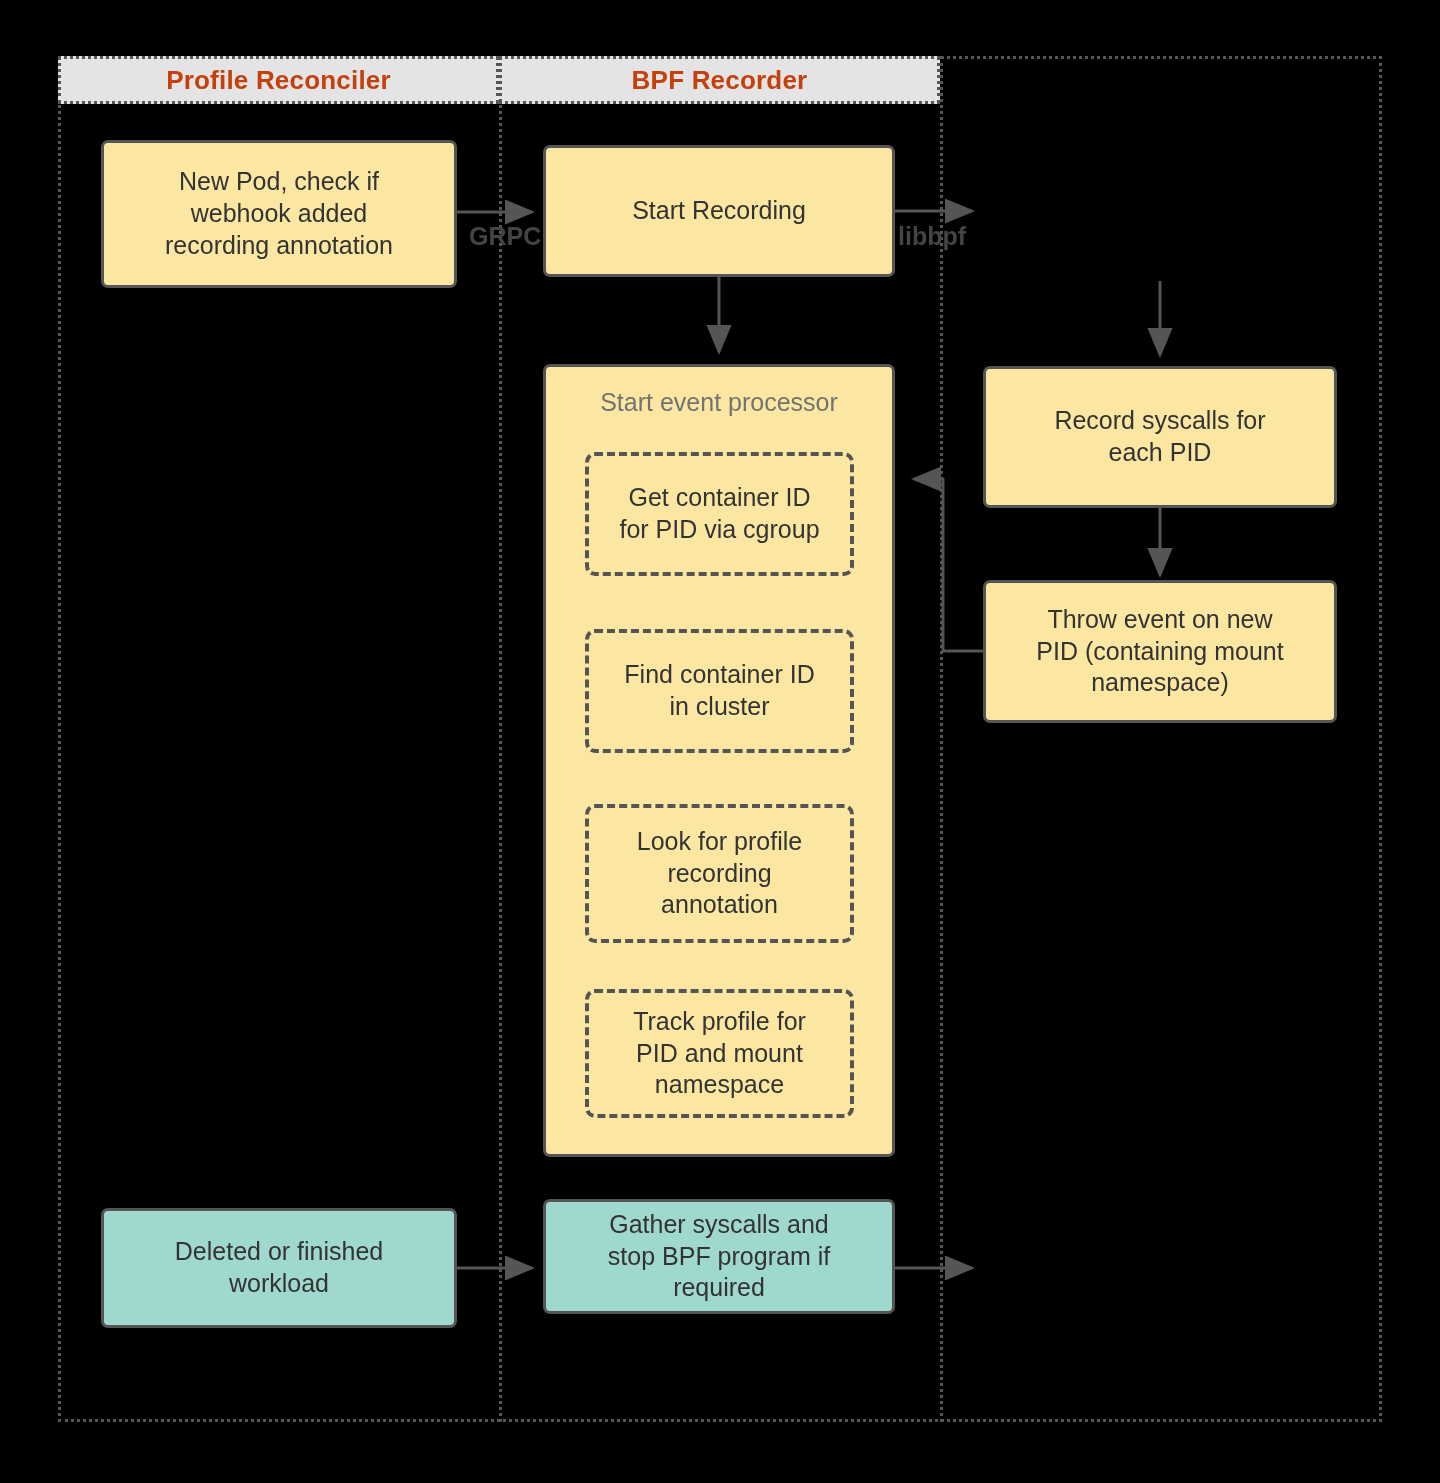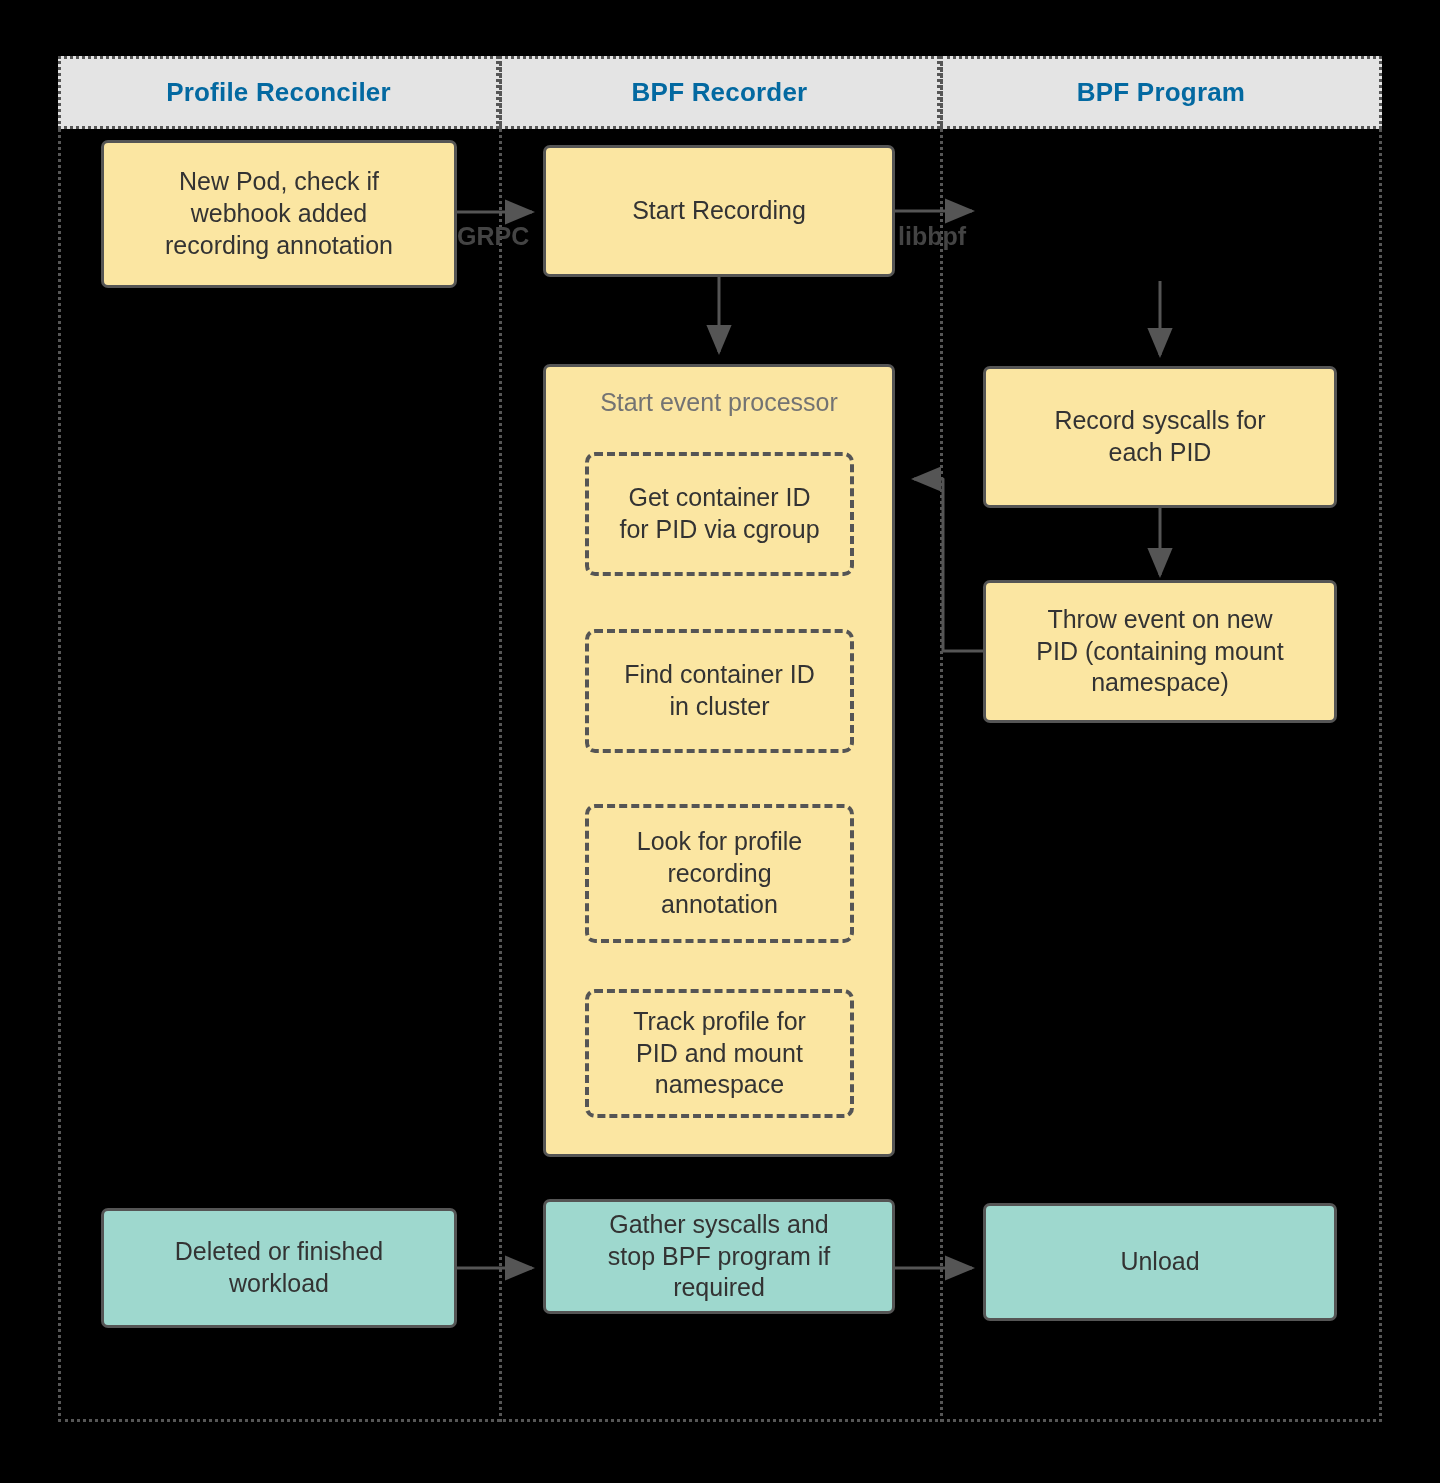--- a/index.html
+++ b/index.html
@@ -24,28 +24,28 @@
     top: 56px;
     width: 1324px;
     height: 1366px;
     border: 3px dotted #565656;
     box-sizing: border-box;
     border-radius: 1px;
   }
   .lane-header {
     position: absolute;
     top: 56px;
-    height: 73px;
+    height: 48px;
     background: #E4E4E4;
     border: 3px dotted #565656;
     box-sizing: border-box;
     display: flex;
     align-items: center;
     justify-content: center;
-    color: #0369a1;
+    color: #c2410c;
     font-size: 26px;
     font-weight: bold;
     letter-spacing: 0.2px;
   }
   .lane-divider {
     position: absolute;
     top: 56px;
     width: 0;
     height: 1366px;
     border-left: 3px dotted #565656;
@@ -112,23 +112,20 @@
 <div id="stage">
 
   <div class="lane-frame"></div>
 
   <div class="lane-header" style="left:58px;  width:441px;">
     <span>Profile Reconciler</span>
   </div>
   <div class="lane-header" style="left:499px; width:441px;">
     <span>BPF Recorder</span>
   </div>
-  <div class="lane-header" style="left:940px; width:442px;">
-    <span>BPF Program</span>
-  </div>
 
   <div class="lane-divider" style="left:499px;"></div>
   <div class="lane-divider" style="left:940px;"></div>
 
   <svg class="edge-layer" viewBox="0 0 1440 1483">
     <defs>
       <marker id="ah" markerWidth="11" markerHeight="11" refX="9" refY="4.2" orient="auto" markerUnits="strokeWidth">
         <path d="M0,0 L10,4.2 L0,8.4 z" fill="#555555"></path>
       </marker>
       <marker id="ahl" markerWidth="11" markerHeight="11" refX="9" refY="4.2" orient="auto" markerUnits="strokeWidth">
@@ -149,21 +146,21 @@
     <path d="M983,651 L943,651 L943,479 L914,479" stroke="#555555" stroke-width="3" fill="none" stroke-linejoin="round" marker-end="url(#ah)"></path>
 
     <path d="M719,578 L719,625" stroke="#555555" stroke-width="3" fill="none" marker-end="url(#ah)"></path>
     <path d="M719,754 L719,800" stroke="#555555" stroke-width="3" fill="none" marker-end="url(#ah)"></path>
     <path d="M719,944 L719,986" stroke="#555555" stroke-width="3" fill="none" marker-end="url(#ah)"></path>
 
     <path d="M457,1268 L532,1268" stroke="#555555" stroke-width="3" fill="none" marker-end="url(#ah)"></path>
     <path d="M895,1268 L972,1268" stroke="#555555" stroke-width="3" fill="none" marker-end="url(#ah)"></path>
   </svg>
 
-  <div class="edge-label" style="left:457px; top:222px;">GRPC</div>
+  <div class="edge-label" style="left:469px; top:222px;">GRPC</div>
   <div class="edge-label" style="left:898px; top:222px;">libbpf</div>
 
   <div class="node yellow" style="left:101px; top:140px; width:356px; height:148px;">New Pod, check if
 webhook added
 recording annotation</div>
 
   <div class="node yellow" style="left:543px; top:145px; width:352px; height:132px;">Start Recording</div>
 
 
   <div class="node yellow" style="left:983px; top:366px; width:354px; height:142px;">Record syscalls for
@@ -191,15 +188,14 @@
 PID and mount
 namespace</div>
 
   <div class="node teal" style="left:101px; top:1208px; width:356px; height:120px;">Deleted or finished
 workload</div>
 
   <div class="node teal" style="left:543px; top:1199px; width:352px; height:115px;">Gather syscalls and
 stop BPF program if
 required</div>
 
-  <div class="node teal" style="left:983px; top:1203px; width:354px; height:118px;">Unload</div>
 
 </div>
 
 </body></html>

